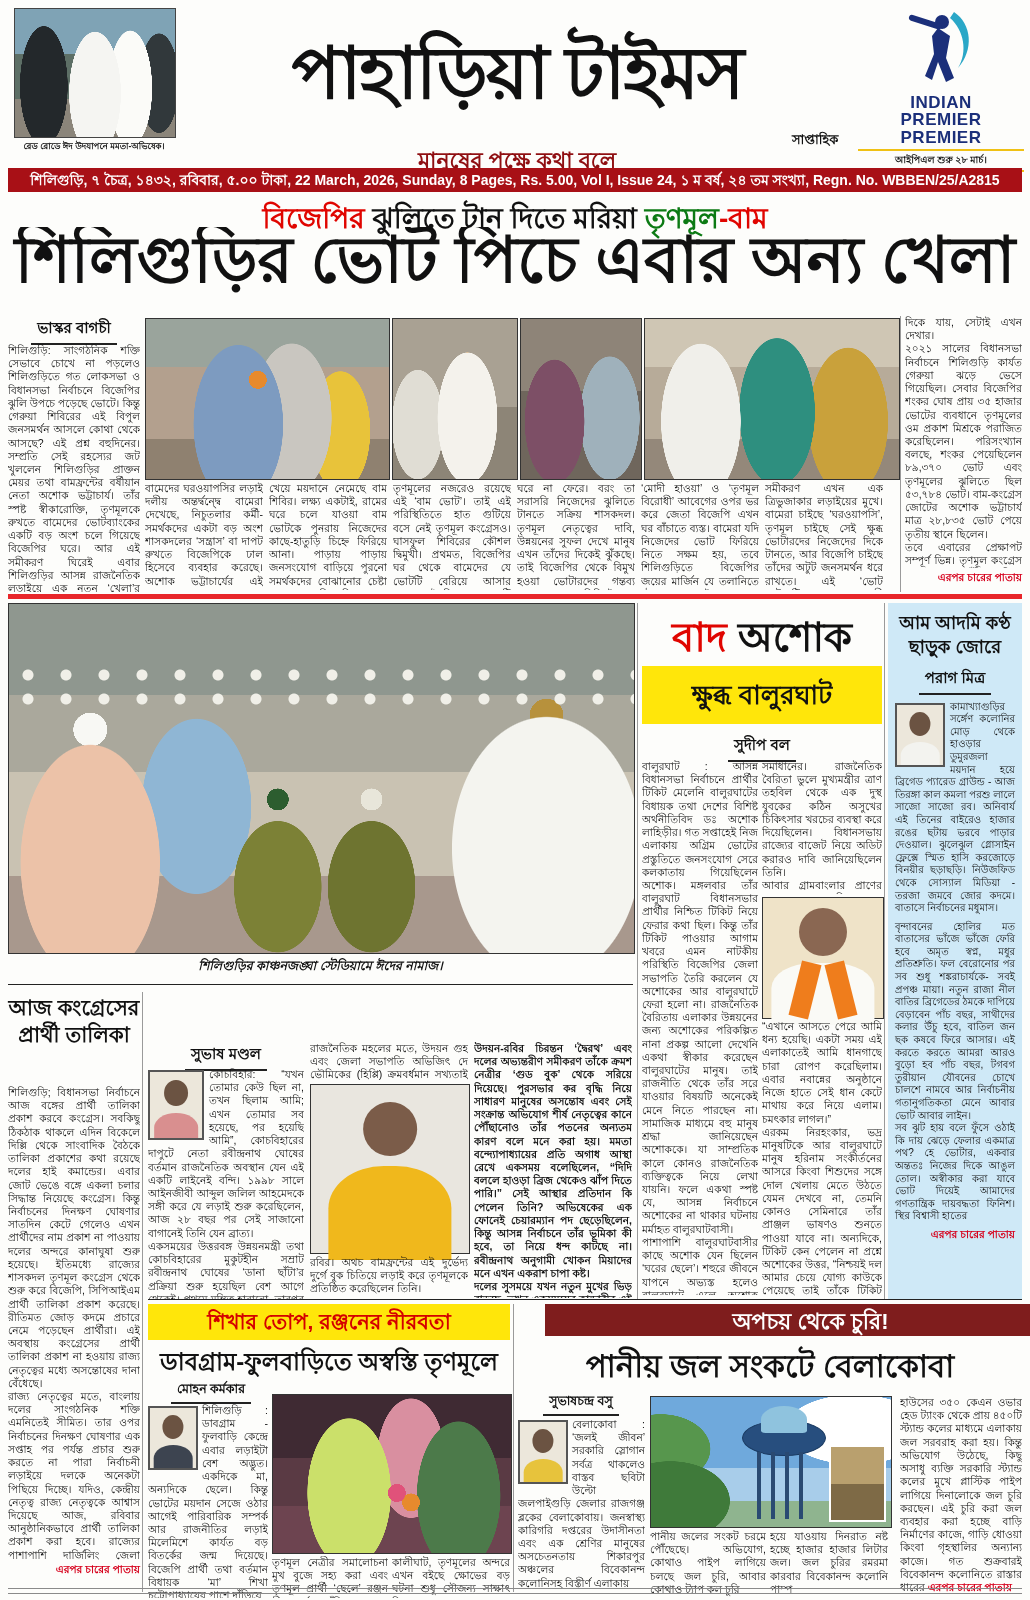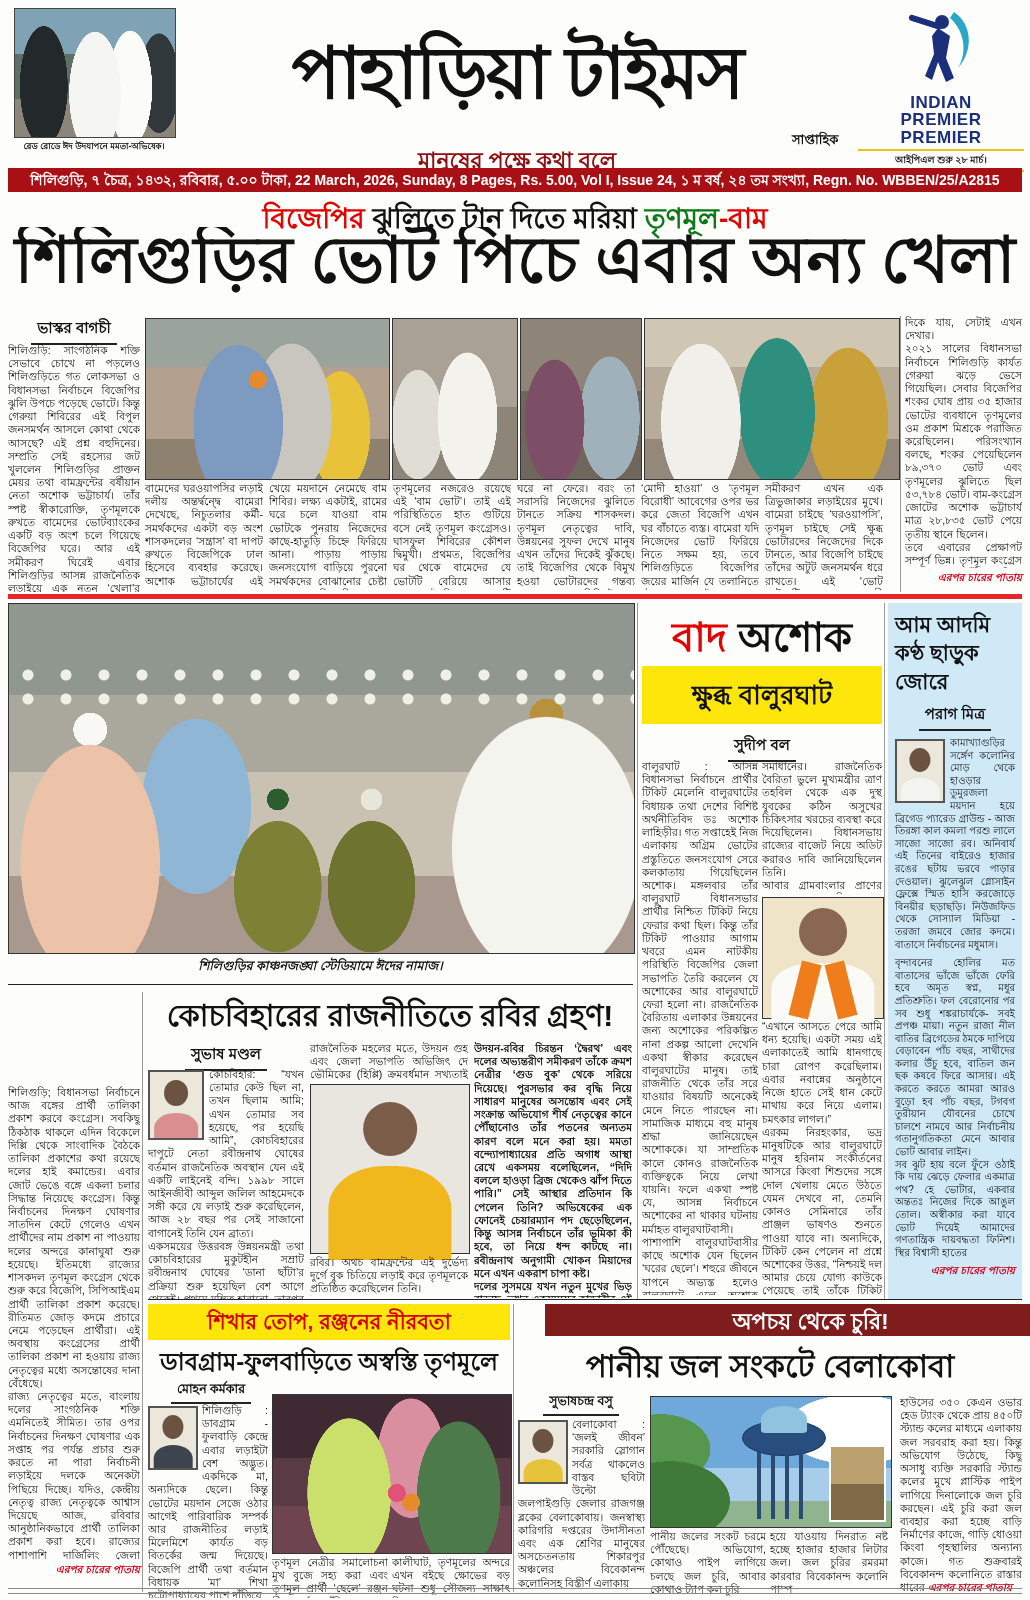--- a/index.html
+++ b/index.html
@@ -2,21 +2,21 @@
 <html><head>
 <meta charset="utf-8">
 <style>
   html,body{margin:0;padding:0;background:#e9e9e9;}
   .page{position:relative;width:1030px;height:1600px;margin:0 auto;background:#fdfdfb;
         font-family:"Liberation Sans","DejaVu Sans",sans-serif;color:#111;overflow:hidden;}
   .abs{position:absolute;}
   .txt{font-size:10.5px;line-height:1.26;text-align:justify;overflow:hidden;white-space:pre-line;}
   .byl{font-weight:bold;font-size:15px;text-align:center;}
   .byl .u{display:inline-block;border-bottom:2px solid #222;padding:0 6px 2px;}
-  .contd{color:#d6001c;font-weight:bold;font-style:italic;font-size:10.5px;text-align:right;}
+  .contd{color:#d6001c;font-weight:bold;font-size:10.5px;text-align:right;}
   .vrule{width:1px;background:#9a9a9a;}
   .hrule{border-top:1.5px solid #222;height:0;}
   
   .mh-photo{left:14px;top:8px;width:160px;height:128px;border:1px solid #444;
     background:
       radial-gradient(ellipse 26px 62px at 50% 66%, #f5f5f2 0 99%, transparent 100%),
       radial-gradient(ellipse 22px 58px at 72% 62%, #fbfbf8 0 99%, transparent 100%),
       radial-gradient(ellipse 24px 60px at 18% 60%, #23282b 0 99%, transparent 100%),
       radial-gradient(ellipse 20px 50px at 90% 58%, #31383b 0 99%, transparent 100%),
       linear-gradient(#7fa3b5 0 35%, #5d6f66 35% 70%, #8b857a 70%);}
@@ -109,21 +109,21 @@
   .ash-photo::before{content:"";position:absolute;left:50%;top:8%;width:40%;height:40%;
       transform:translateX(-50%);border-radius:50%;background:#8a6752;}
   .ash-photo::after{content:"";position:absolute;left:50%;bottom:-6%;width:86%;height:52%;
       transform:translateX(-50%);border-radius:40% 40% 0 0;background:#fafaf6;}
   .scarf{position:absolute;width:20px;height:56px;background:#ef7d1c;bottom:0;z-index:2;}
   .scarf.l{left:32px;transform:rotate(14deg);} .scarf.r{right:32px;transform:rotate(-14deg);}
   .ash-c2b{left:762px;top:1020px;width:120px;height:276px;}
   .vr-mid2{left:884px;top:603px;height:697px;}
   
   .aam{left:888px;top:603px;width:134px;height:697px;background:#cfe9f7;padding:8px 7px;box-sizing:border-box;}
-  .aam-title{font-size:21px;font-weight:800;text-align:left;line-height:1.35;}
+  .aam-title{font-size:18px;font-weight:800;text-align:center;line-height:1.35;}
   .aam-by{margin-top:6px;}
   .aam-body{font-size:10px;line-height:1.26;text-align:justify;white-space:pre-line;margin-top:6px;}
   .hs{border:2px solid #555;background:#ece7db;position:relative;overflow:hidden;}
   .hs::before{content:"";position:absolute;left:50%;top:12%;width:46%;height:40%;
       transform:translateX(-50%);border-radius:50%;background:#6b5342;}
   .hs::after{content:"";position:absolute;left:50%;bottom:-6%;width:84%;height:44%;
       transform:translateX(-50%);border-radius:50% 50% 0 0;background:#9c9c98;}
   .hs-white::after{background:#f3f3ef;} .hs-pink::after{background:#d98f8f;}
   .hs-dark::after{background:#3d4450;} .hs-yellow::after{background:#e7c33c;}
   .aam-hs{float:left;width:46px;height:60px;margin:2px 5px 2px 0;}
@@ -218,26 +218,26 @@
 ২০২১ সালের বিধানসভা নির্বাচনে শিলিগুড়ি কার্যত গেরুয়া ঝড়ে ভেসে গিয়েছিল। সেবার বিজেপির শংকর ঘোষ প্রায় ৩৫ হাজার ভোটের ব্যবধানে তৃণমূলের ওম প্রকাশ মিশ্রকে পরাজিত করেছিলেন। পরিসংখ্যান বলছে, শংকর পেয়েছিলেন ৮৯,৩৭০ ভোট এবং তৃণমূলের ঝুলিতে ছিল ৫৩,৭৮৪ ভোট। বাম-কংগ্রেস জোটের অশোক ভট্টাচার্য মাত্র ২৮,৮৩৫ ভোট পেয়ে তৃতীয় স্থানে ছিলেন।
 তবে এবারের প্রেক্ষাপট সম্পূর্ণ ভিন্ন। তৃণমূল কংগ্রেস এবার কোনো ঝুঁকি না নিয়ে শিলিগুড়িতে তাদের সবথেকে বড় ‘বাজি’ গৌতম দেবকে ময়দানে নামিয়েছে। শিলিগুড়ির</div>
   <div class="abs contd lead-contdR">এরপর চারের পাতায়</div>
 
   <div class="abs redbar"></div>
 
   <div class="abs eid"></div>
   <div class="abs eid-cap">শিলিগুড়ির কাঞ্চনজঙ্ঘা স্টেডিয়ামে ঈদের নামাজ।</div>
   <div class="abs hrule hr1"></div>
 
+  <div class="abs cong-title">আজ কংগ্রেসের প্রার্থী তালিকা</div>
   <div class="abs txt cong-body">শিলিগুড়ি; বিধানসভা নির্বাচনে আজ বঙ্গের প্রার্থী তালিকা প্রকাশ করবে কংগ্রেস। সবকিছু ঠিকঠাক থাকলে এদিন বিকেলে দিল্লি থেকে সাংবাদিক বৈঠকে তালিকা প্রকাশের কথা রয়েছে দলের হাই কমান্ডের। এবার জোট ভেঙে বঙ্গে একলা চলার সিদ্ধান্ত নিয়েছে কংগ্রেস। কিন্তু নির্বাচনের দিনক্ষণ ঘোষণার সাতদিন কেটে গেলেও এখন প্রার্থীদের নাম প্রকাশ না পাওয়ায় দলের অন্দরে কানাঘুষা শুরু হয়েছে। ইতিমধ্যে রাজ্যের শাসকদল তৃণমূল কংগ্রেস থেকে শুরু করে বিজেপি, সিপিআইএম প্রার্থী তালিকা প্রকাশ করেছে। রীতিমত জোড় কদমে প্রচারে নেমে পড়েছেন প্রার্থীরা। এই অবস্থায় কংগ্রেসের প্রার্থী তালিকা প্রকাশ না হওয়ায় রাজ্য নেতৃত্বের মধ্যে অসন্তোষের দানা বেঁধেছে।
 রাজ্য নেতৃত্বের মতে, বাংলায় দলের সাংগঠনিক শক্তি এমনিতেই সীমিত। তার ওপর নির্বাচনের দিনক্ষণ ঘোষণার এক সপ্তাহ পর পর্যন্ত প্রচার শুরু করতে না পারা নির্বাচনী লড়াইয়ে দলকে অনেকটা পিছিয়ে দিচ্ছে। যদিও, কেন্দ্রীয় নেতৃত্ব রাজ্য নেতৃত্বকে আশ্বাস দিয়েছে আজ, রবিবার আনুষ্ঠানিকভাবে প্রার্থী তালিকা প্রকাশ করা হবে। রাজ্যের পাশাপাশি দার্জিলিং জেলা কংগ্রেস (সমতল) প্রার্থী কারা হচ্ছেন তা নিয়ে এখনও</div>
   <div class="abs contd cong-contd">এরপর চারের পাতায়</div>
   <div class="abs vrule vr-left"></div>
 
-  <div class="abs cooch-head">কোচবিহারের রাজনীতিতে রবির গ্রহণ!</div>
   <div class="abs byl cooch-by"><span class="u">সুভাষ মণ্ডল</span></div>
   <div class="abs txt cooch-c1"><span class="hs hs-pink" style="float:left;width:52px;height:66px;margin:2px 5px 2px 0;"></span><span>কোচবিহার: “যখন তোমার কেউ ছিল না, তখন ছিলাম আমি; এখন তোমার সব হয়েছে, পর হয়েছি আমি”, কোচবিহারের দাপুটে নেতা রবীন্দ্রনাথ ঘোষের বর্তমান রাজনৈতিক অবস্থান যেন এই একটি লাইনেই বন্দি। ১৯৯৮ সালে আইনজীবী আব্দুল জলিল আহমেদকে সঙ্গী করে যে লড়াই শুরু করেছিলেন, আজ ২৮ বছর পর সেই সাজানো বাগানেই তিনি যেন ব্রাত্য।
 একসময়ের উত্তরবঙ্গ উন্নয়নমন্ত্রী তথা কোচবিহারের মুকুটহীন সম্রাট রবীন্দ্রনাথ ঘোষের ‘ডানা ছাঁটা’র প্রক্রিয়া শুরু হয়েছিল বেশ আগে থেকেই। প্রথমে মন্ত্রিত্ব হারানো, তারপর পুরসভার চেয়ারম্যান পদ থেকে অপসারণ, একে একে সব হারিয়ে আজ তিনি কেবলই দলের এক সাধারণ সৈনিক।</span></div>
   <div class="abs txt cooch-c2a">রাজনৈতিক মহলের মতে, উদয়ন গুহ এবং জেলা সভাপতি অভিজিৎ দে ভৌমিকের (হিপ্পি) ক্রমবর্ধমান সখ্যতাই কাল হয়েছে</div>
   <div class="abs photo cooch-photo"></div>
   <div class="abs txt cooch-c2b">রবির। অথচ বামফ্রন্টের এই দুর্ভেদ্য দুর্গে বুক চিতিয়ে লড়াই করে তৃণমূলকে প্রতিষ্ঠিত করেছিলেন তিনি।</div>
   <div class="abs txt cooch-c3">উদয়ন-রবির চিরন্তন ‘দ্বৈরথ’ এবং দলের অভ্যন্তরীণ সমীকরণ তাঁকে ক্রমশ নেত্রীর ‘গুড বুক’ থেকে সরিয়ে দিয়েছে। পুরসভার কর বৃদ্ধি নিয়ে সাধারণ মানুষের অসন্তোষ এবং সেই সংক্রান্ত অভিযোগ শীর্ষ নেতৃত্বের কানে পৌঁছানোও তাঁর পতনের অন্যতম কারণ বলে মনে করা হয়। মমতা বন্দ্যোপাধ্যায়ের প্রতি অগাধ আস্থা রেখে একসময় বলেছিলেন, “দিদি বললে হাওড়া ব্রিজ থেকেও ঝাঁপ দিতে পারি।” সেই আস্থার প্রতিদান কি পেলেন তিনি? অভিষেকের এক ফোনেই চেয়ারম্যান পদ ছেড়েছিলেন, কিন্তু আসন্ন নির্বাচনে তাঁর ভূমিকা কী হবে, তা নিয়ে ধন্দ কাটছে না। রবীন্দ্রনাথ অনুগামী খোকন মিয়াদের মনে এখন একরাশ চাপা কষ্ট।
 দলের সুসময়ে যখন নতুন মুখের ভিড় বাড়ছে, তখন একসময়ের কান্ডারীর এই কোণঠাসা অবস্থা কোচবিহারের রাজনীতিতে নতুন কোনো সমীকরণ তৈরি করে কি না, সেটাই এখন দেখার।</div>
   <div class="abs vrule vr-mid1"></div>
 

